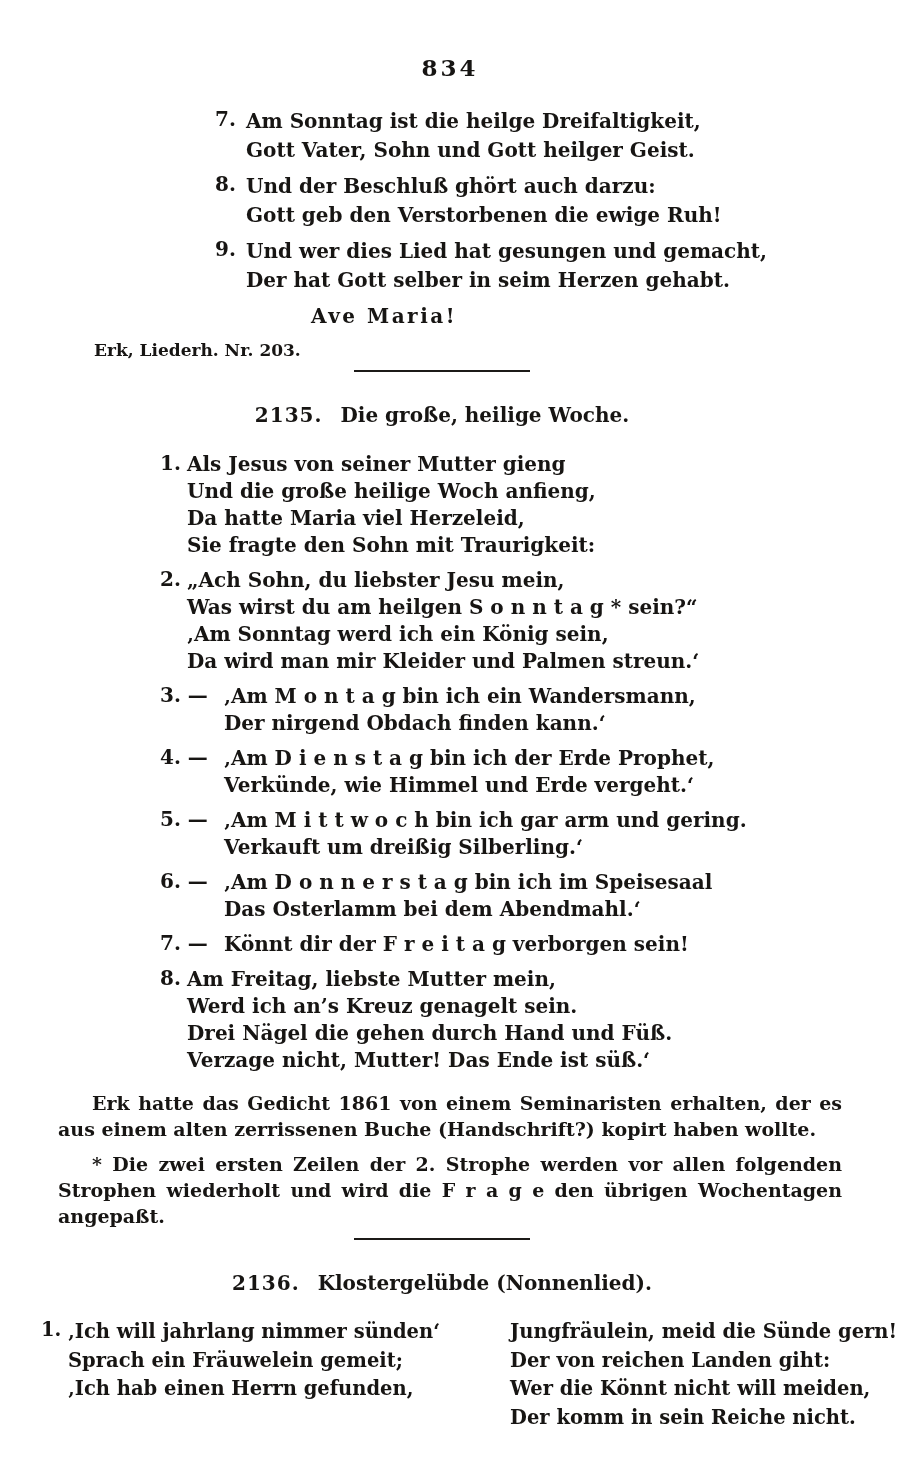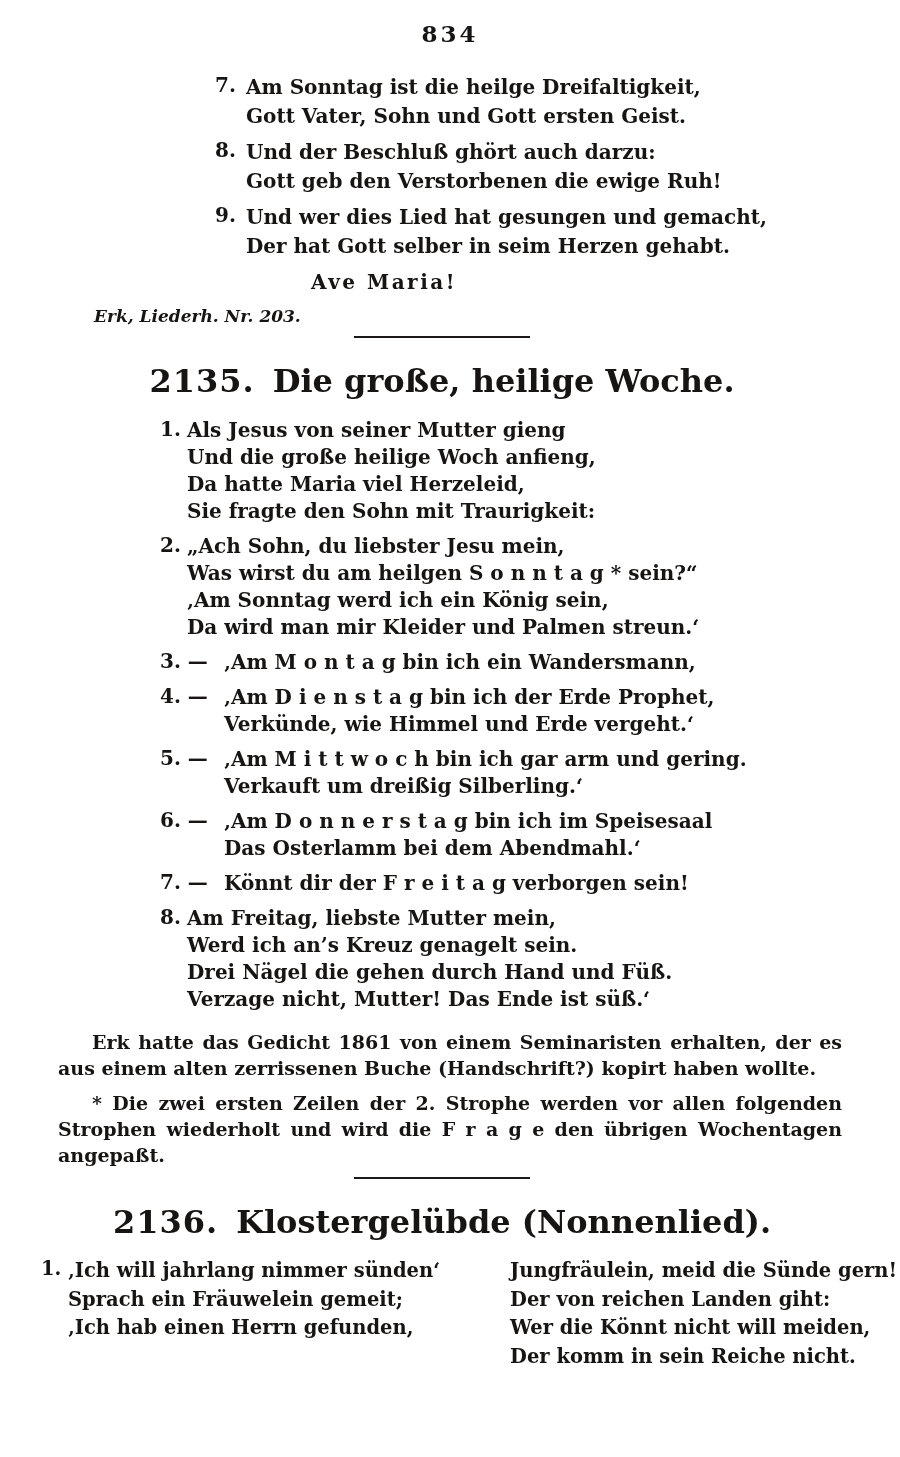--- a/index.html
+++ b/index.html
@@ -4,21 +4,21 @@
 <style>
   html, body { margin: 0; padding: 0; }
   body {
     width: 900px; height: 1457px;
     background: #ffffff;
     color: #171513;
     font-family: "DejaVu Serif", serif;
     font-weight: bold;
     overflow: hidden;
   }
-  .page { padding-top: 20px; }
+  .page { padding-top: 54px; }
 
   .page-number {
     text-align: center;
     font-size: 23px;
     letter-spacing: 3px;
   }
 
   
   .verse { position: relative; }
   .vnum { position: absolute; left: 0; top: 0; white-space: pre; }
@@ -32,33 +32,32 @@
     margin: 1px 0 0 96px;
     font-size: 20px;
     letter-spacing: 2.5px;
     line-height: 28px;
   }
 
   .source {
     margin: 9px 0 0 94px;
     font-size: 17px;
     line-height: 22px;
-    font-style: italic;
   }
 
   .rule {
     width: 176px; height: 2px;
     background: #1c1a18;
     margin: 9px 0 0 354px;
   }
 
   .song-title {
     margin: 26px 16px 0 0;
     text-align: center;
-    font-size: 32px;
+    font-size: 20px;
     line-height: 34px;
     font-weight: bold;
   }
   .title-num { margin-right: 18px; letter-spacing: 1px; }
 
   
   .block-2135 { margin: 19px 0 0 160px; font-size: 20px; }
   .block-2135 .verse { padding-left: 27px; margin-bottom: 8px; }
   .block-2135 .verse.dashv { padding-left: 64px; }
   .block-2135 .vline { line-height: 27px; }
@@ -82,21 +81,21 @@
 <body>
 
 <div class="page">
 
   <div class="page-number">834</div>
 
   <section class="block-2134">
     <div class="verse">
       <span class="vnum">7.</span>
       <div class="vline">Am Sonntag ist die heilge Dreifaltigkeit,</div>
-      <div class="vline">Gott Vater, Sohn und Gott ersten Geist.</div>
+      <div class="vline">Gott Vater, Sohn und Gott heilger Geist.</div>
     </div>
     <div class="verse">
       <span class="vnum">8.</span>
       <div class="vline">Und der Beschluß ghört auch darzu:</div>
       <div class="vline">Gott geb den Verstorbenen die ewige Ruh!</div>
     </div>
     <div class="verse">
       <span class="vnum">9.</span>
       <div class="vline">Und wer dies Lied hat gesungen und gemacht,</div>
       <div class="vline">Der hat Gott selber in seim Herzen gehabt.</div>
@@ -121,20 +120,21 @@
     <div class="verse">
       <span class="vnum">2.</span>
       <div class="vline">„Ach Sohn, du liebster Jesu mein,</div>
       <div class="vline">Was wirst du am heilgen S o n n t a g * sein?“</div>
       <div class="vline">‚Am Sonntag werd ich ein König sein,</div>
       <div class="vline">Da wird man mir Kleider und Palmen streun.‘</div>
     </div>
     <div class="verse dashv">
       <span class="vnum">3. —</span>
       <div class="vline">‚Am M o n t a g bin ich ein Wandersmann,</div>
+      <div class="vline">Der nirgend Obdach finden kann.‘</div>
     </div>
     <div class="verse dashv">
       <span class="vnum">4. —</span>
       <div class="vline">‚Am D i e n s t a g bin ich der Erde Prophet,</div>
       <div class="vline">Verkünde, wie Himmel und Erde vergeht.‘</div>
     </div>
     <div class="verse dashv">
       <span class="vnum">5. —</span>
       <div class="vline">‚Am M i t t w o c h bin ich gar arm und gering.</div>
       <div class="vline">Verkauft um dreißig Silberling.‘</div>

